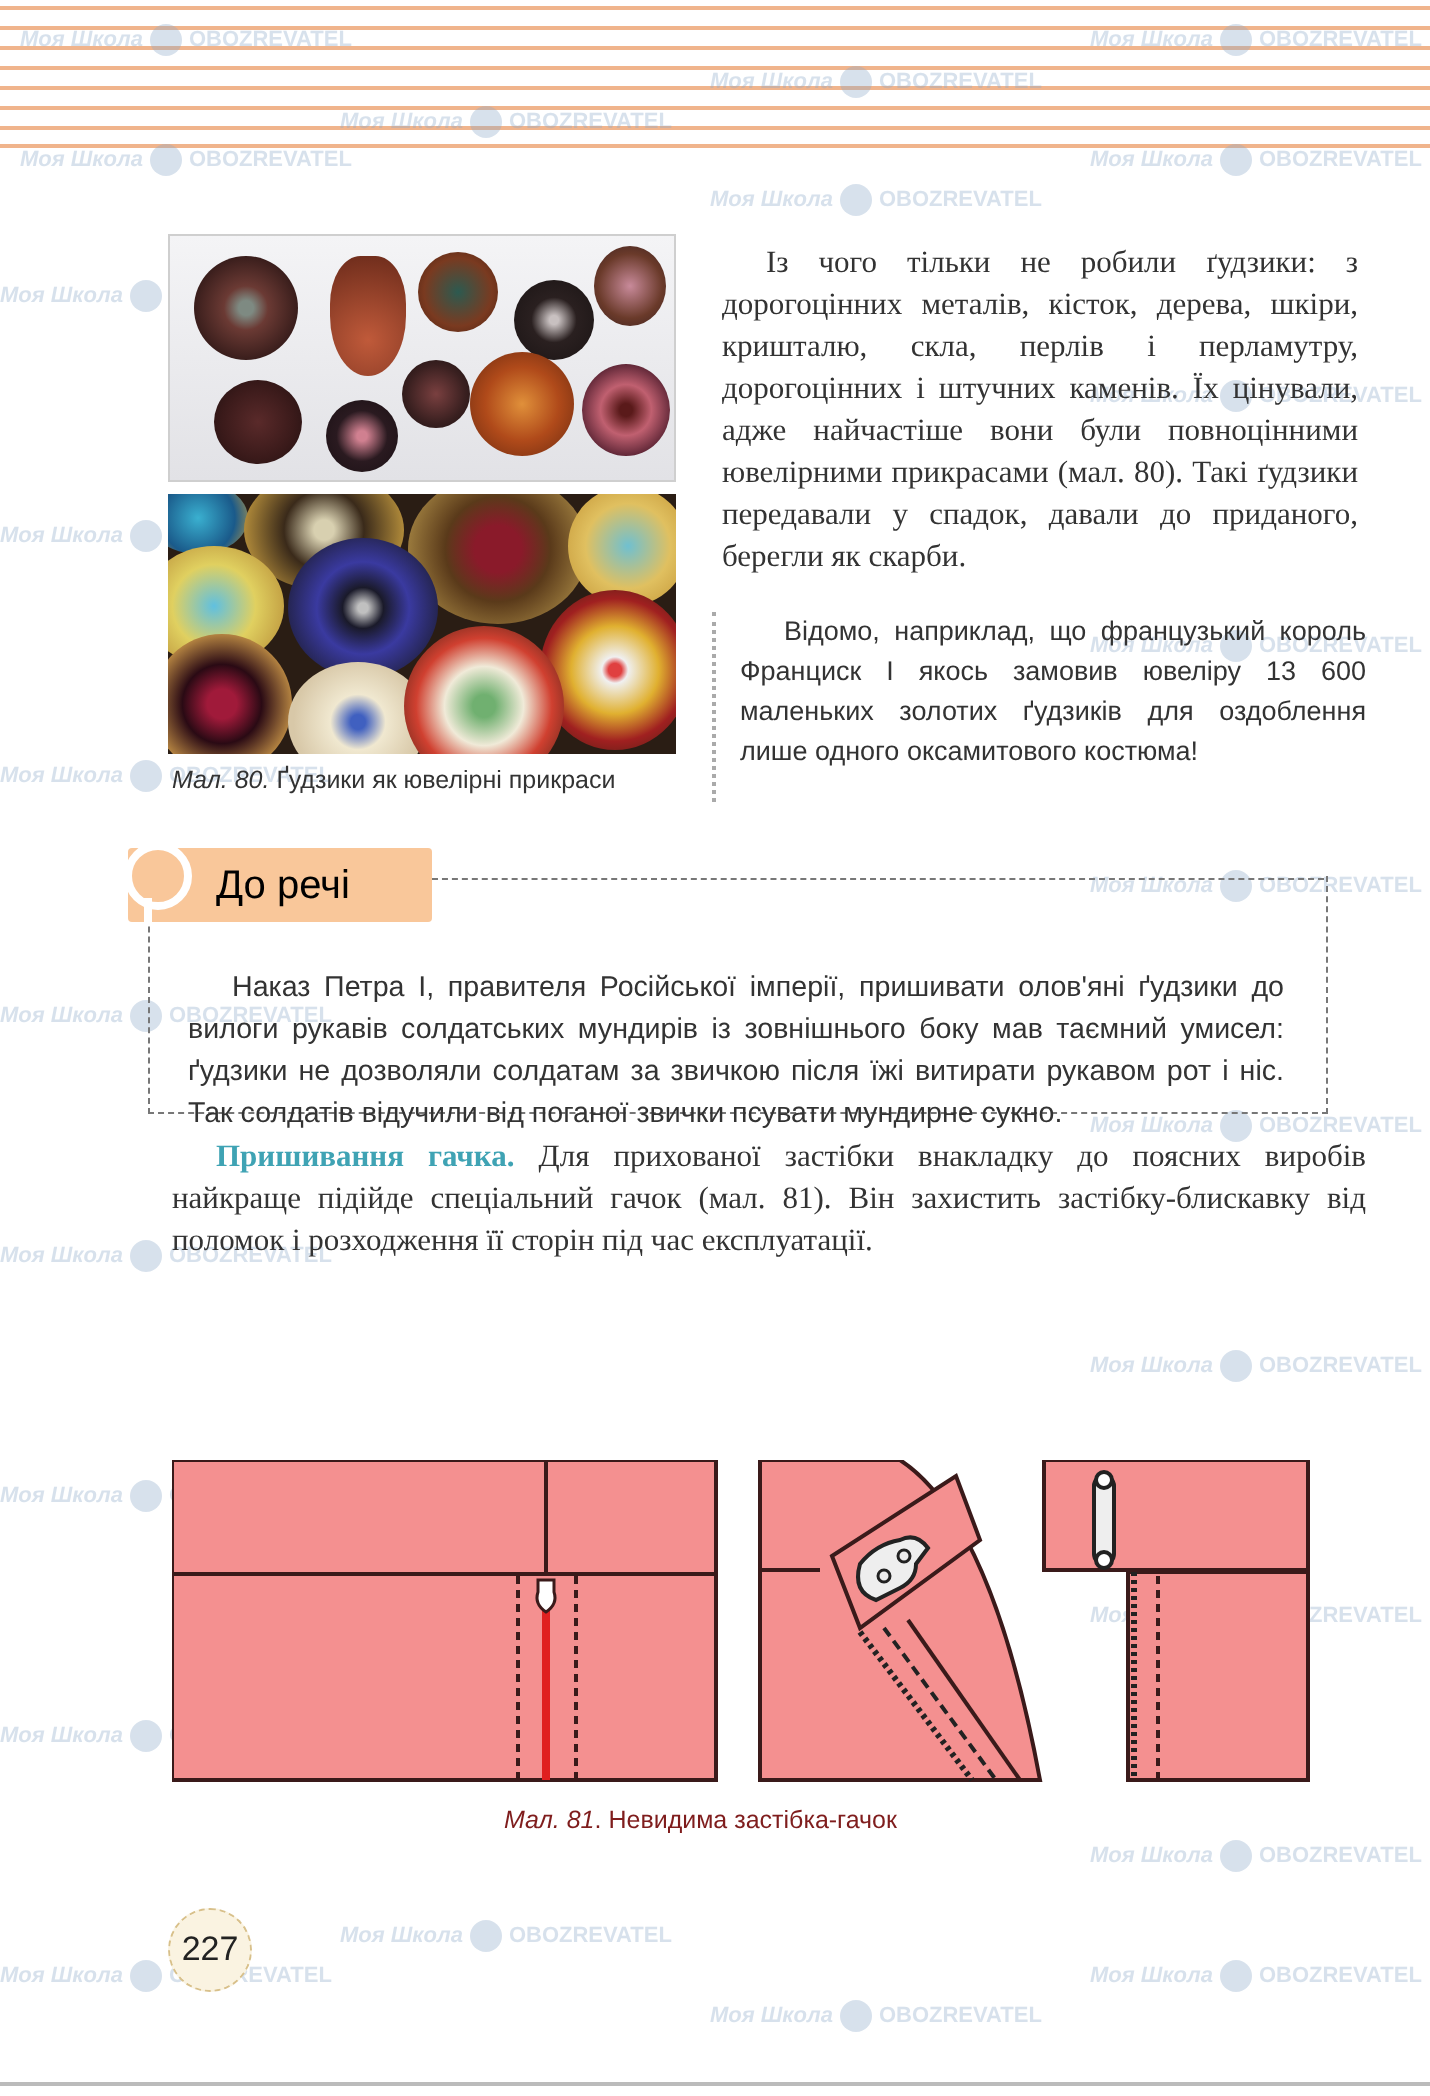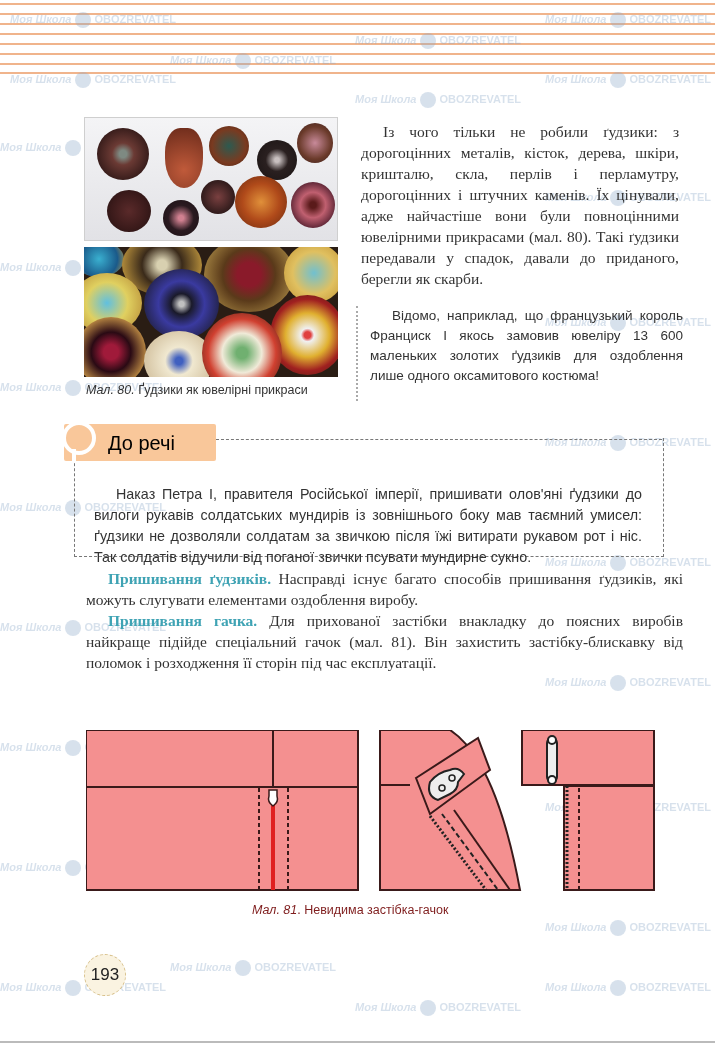--- a/index.html
+++ b/index.html
@@ -117,21 +117,20 @@
 <div class="box-topline"></div>
 <div class="dorechi-tab"></div>
 <div class="magnifier"></div>
 <div class="mag-handle"></div>
 <div class="dorechi-label">До речі</div>
 <div class="box-text">
   <p>Наказ Петра I, правителя Російської імперії, пришивати олов'яні ґудзики до вилоги рукавів солдатських мундирів із зовнішнього боку мав таємний умисел: ґудзики не дозволяли солдатам за звичкою після їжі витирати рукавом рот і ніс. Так солдатів відучили від поганої звички псувати мундирне сукно.</p>
 </div>
 
 <div class="sec">
-  <p><span class="hd">Пришивання ґудзиків.</span><span> Насправді існує багато способів пришивання ґудзиків, які можуть слугувати елементами оздоблення виробу.</span></p>
   <p><span class="hd">Пришивання гачка.</span><span> Для прихованої застібки внакладку до поясних виробів найкраще підійде спеціальний гачок (мал. 81). Він захистить застібку-блискавку від поломок і розходження її сторін під час експлуатації.</span></p>
 </div>
 
 <div class="fig81">
   <svg width="570" height="163" viewBox="0 0 570 163" xmlns="http://www.w3.org/2000/svg">
 
     <g>
       <rect x="0" y="0" width="272" height="160" fill="#f49090" stroke="#3a1a1a" stroke-width="2"></rect>
       <line x1="0" y1="57" x2="272" y2="57" stroke="#3a1a1a" stroke-width="2"></line>
       <line x1="187" y1="0" x2="187" y2="57" stroke="#3a1a1a" stroke-width="2"></line>
@@ -159,14 +158,14 @@
       <line x1="481" y1="56" x2="481" y2="160" stroke="#222" stroke-width="3" stroke-dasharray="2,2"></line>
       <line x1="493" y1="58" x2="493" y2="160" stroke="#3a1a1a" stroke-width="2" stroke-dasharray="4,3"></line>
       <rect x="461" y="8" width="10" height="44" rx="5" fill="#eee" stroke="#222" stroke-width="2"></rect>
       <circle cx="466" cy="10" r="4" fill="#fff" stroke="#222" stroke-width="2"></circle>
       <circle cx="466" cy="50" r="4" fill="#fff" stroke="#222" stroke-width="2"></circle>
     </g>
   </svg>
 </div>
 <div class="caption81"><i>Мал. 81</i><span>. Невидима застібка-гачок</span></div>
 
-<div class="page-num">193</div>
+<div class="page-num">227</div>
 <div class="bottom-line"></div>
 
 </body></html>

